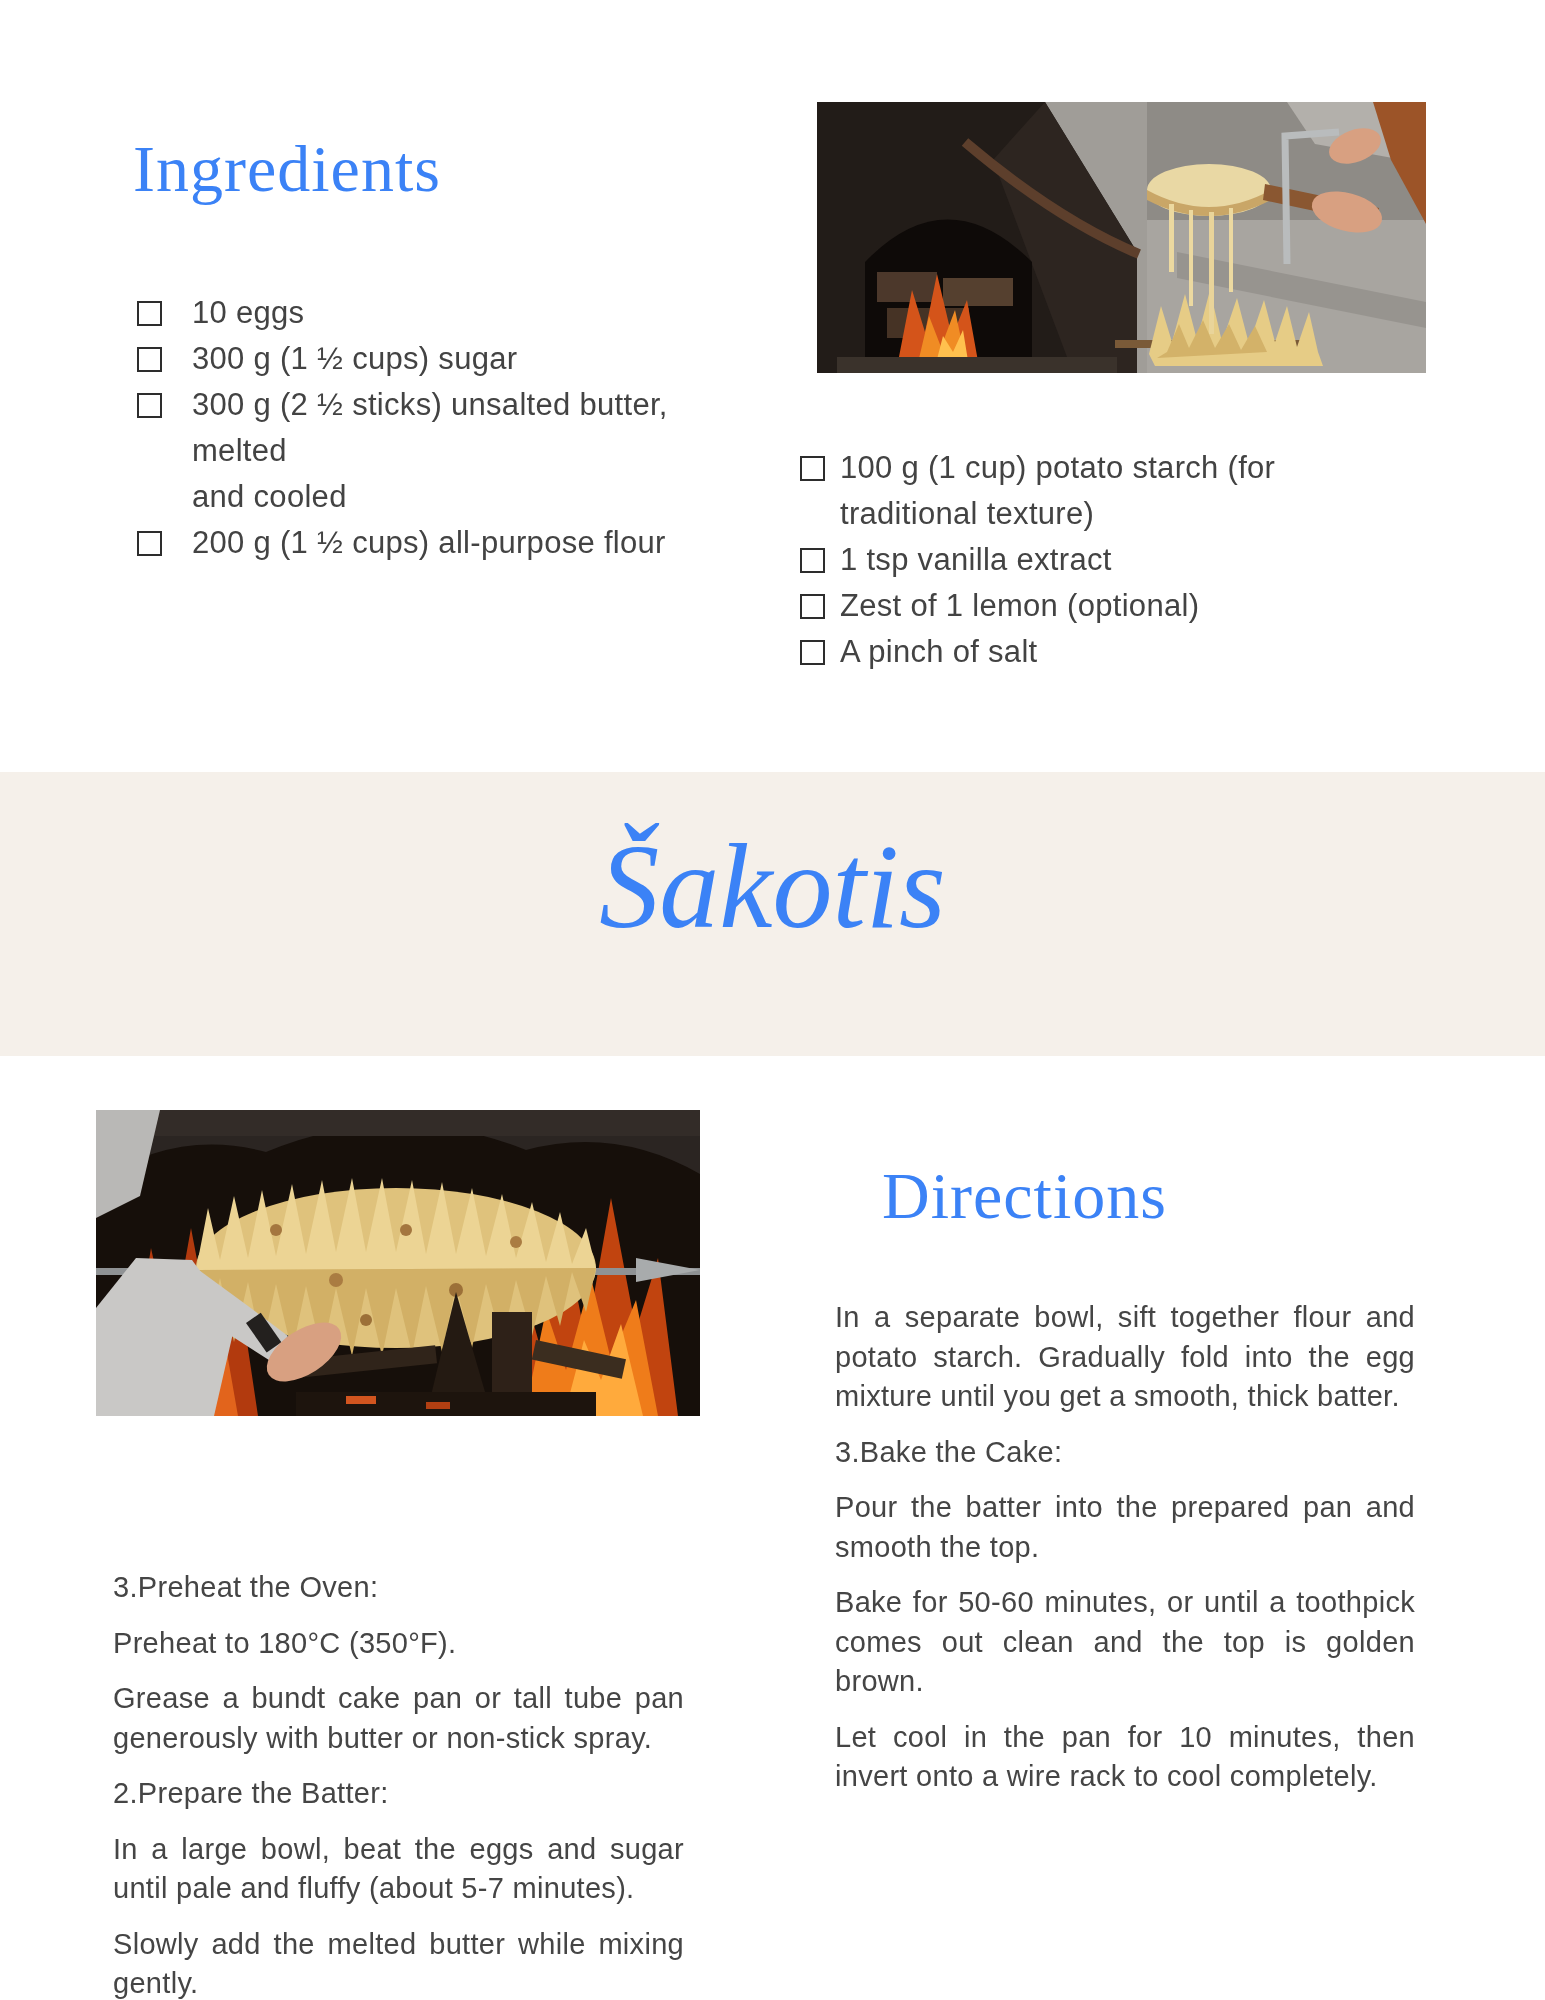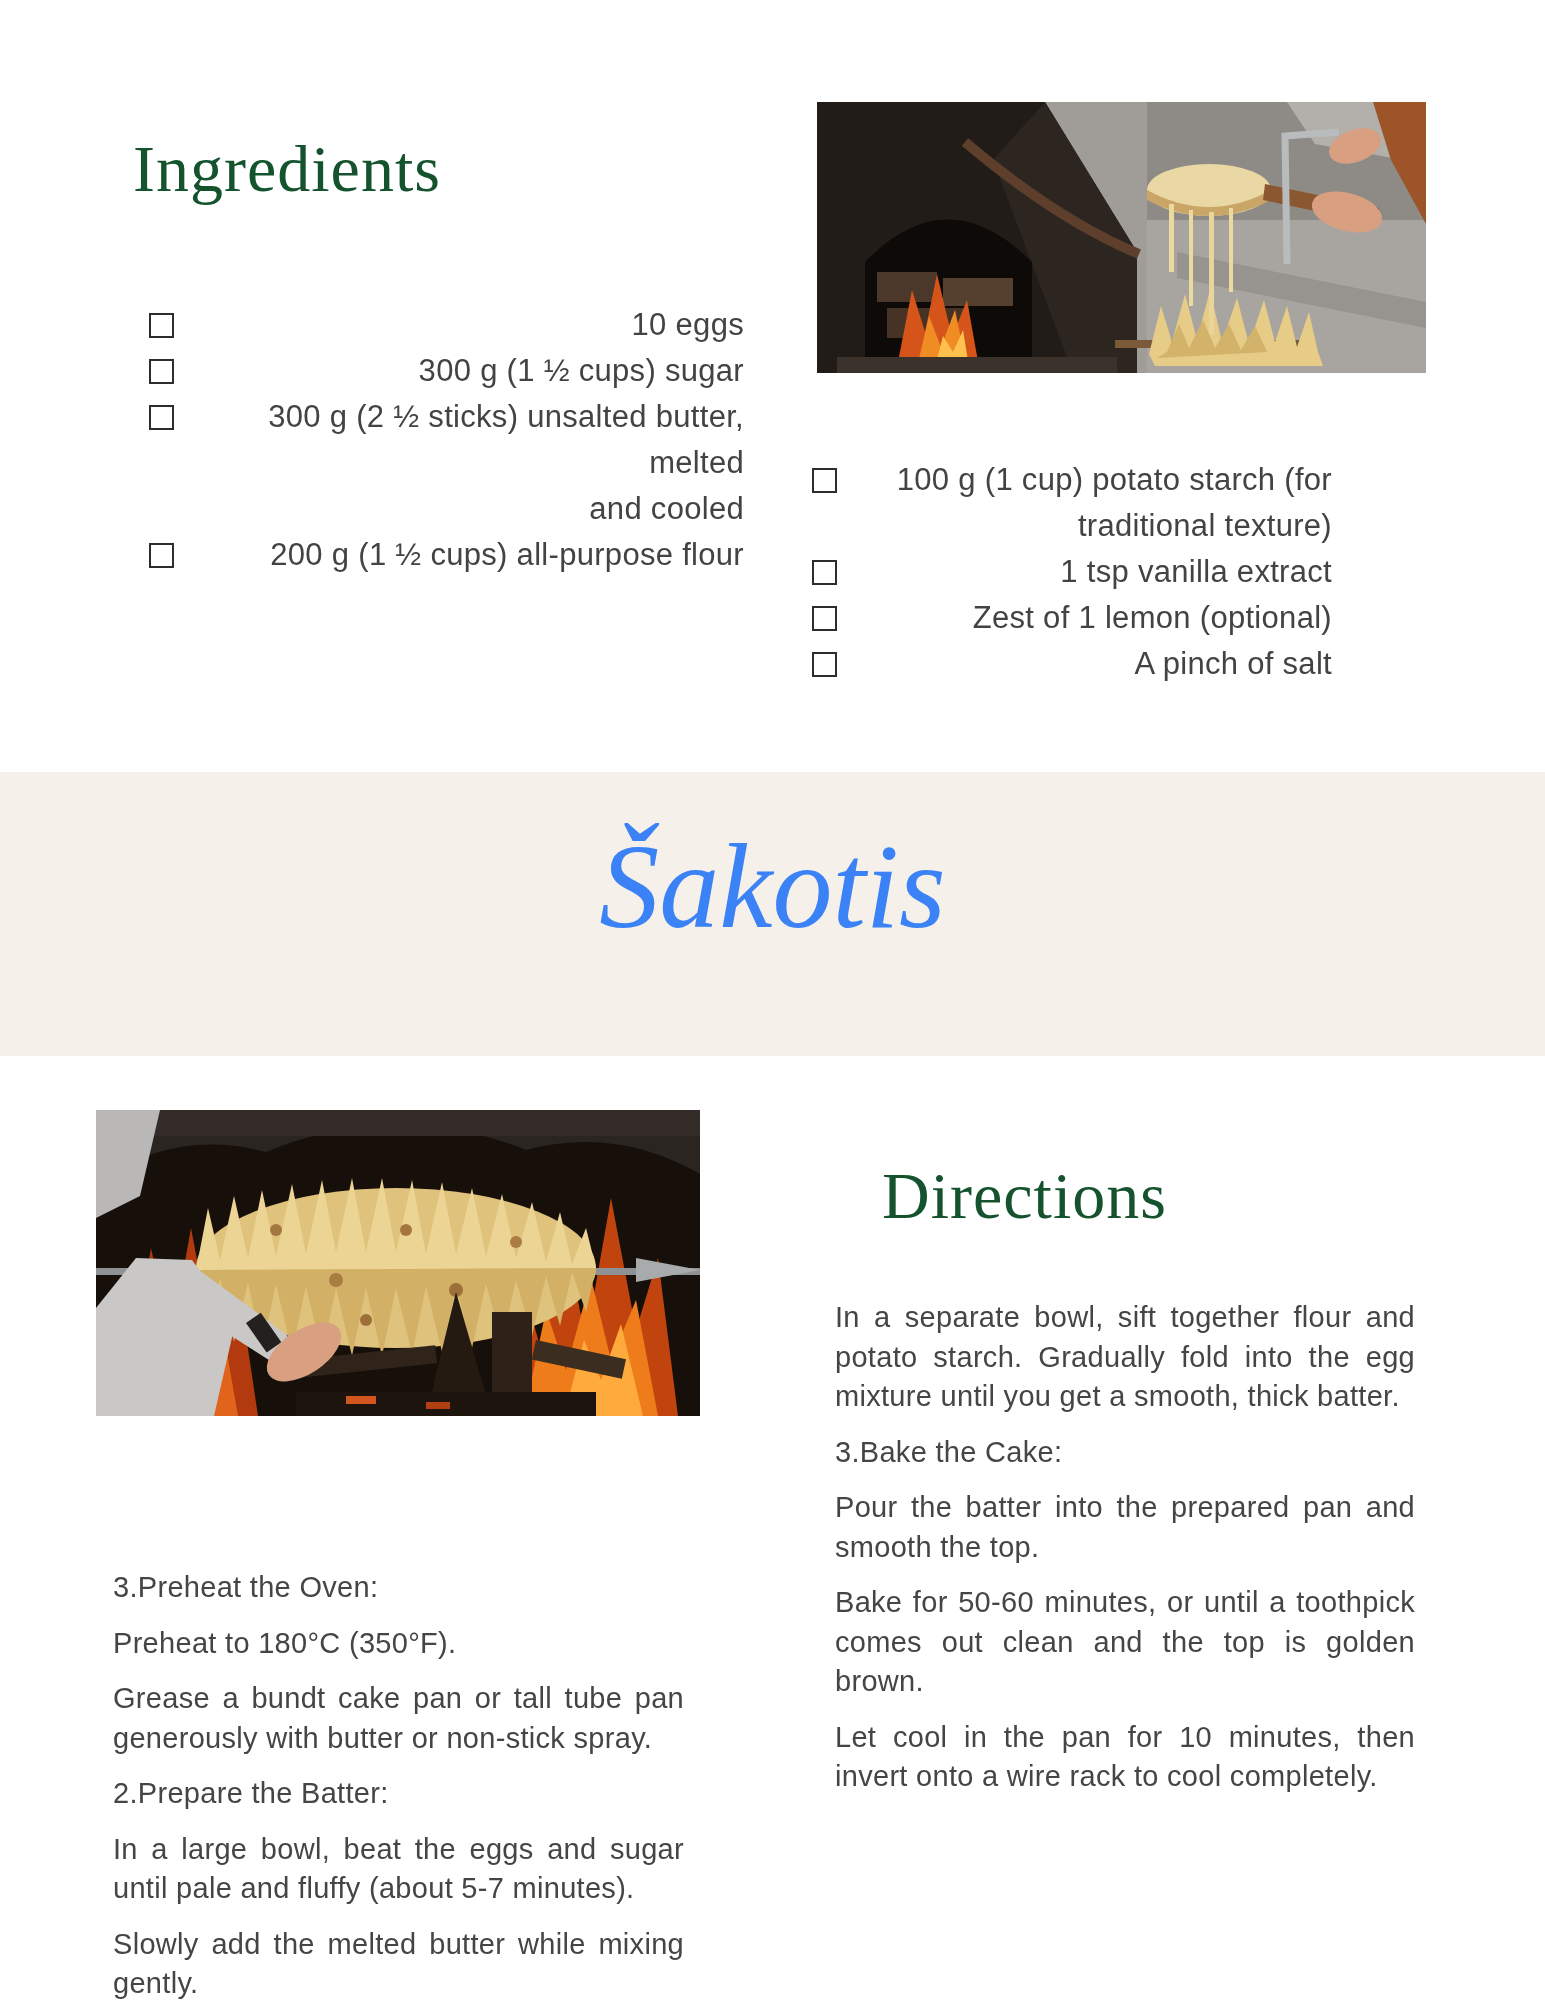--- a/index.html
+++ b/index.html
@@ -1,25 +1,25 @@
 <!DOCTYPE html>
 <html><head>
 <meta charset="utf-8">
 <style>
   html,body{margin:0;padding:0;background:#ffffff;}
   #page{position:relative;width:1545px;height:2000px;background:#ffffff;overflow:hidden;
         font-family:"Liberation Sans",sans-serif;}
 
   .display-heading{position:absolute;font-family:"Liberation Serif",serif;font-weight:400;
-        font-size:66px;line-height:1;color:#14532d;letter-spacing:1px;white-space:nowrap;}
+        font-size:66px;line-height:1;color:#3b82f6;letter-spacing:1px;white-space:nowrap;}
   #ingredients-heading{left:133px;top:136px;}
   #directions-heading{left:882px;top:1163px;}
 
   
-  .checklist{position:absolute;list-style:none;margin:12px;padding:0;text-align:right;}
+  .checklist{position:absolute;list-style:none;margin:0;padding:0;}
   .checklist li{display:flex;align-items:flex-start;}
   .checklist .box{flex:0 0 auto;width:21px;height:21px;border:2px solid #2d2d2d;margin-top:11px;
         background:transparent;}
   .checklist .label{font-size:31px;line-height:46px;color:#434343;letter-spacing:.3px;
         white-space:pre-line;}
   #ingredients-left{left:137px;top:290px;}
   #ingredients-left .label{margin-left:30px;width:540px;}
   #ingredients-right{left:800px;top:445px;}
   #ingredients-right .label{margin-left:15px;width:480px;}
 

